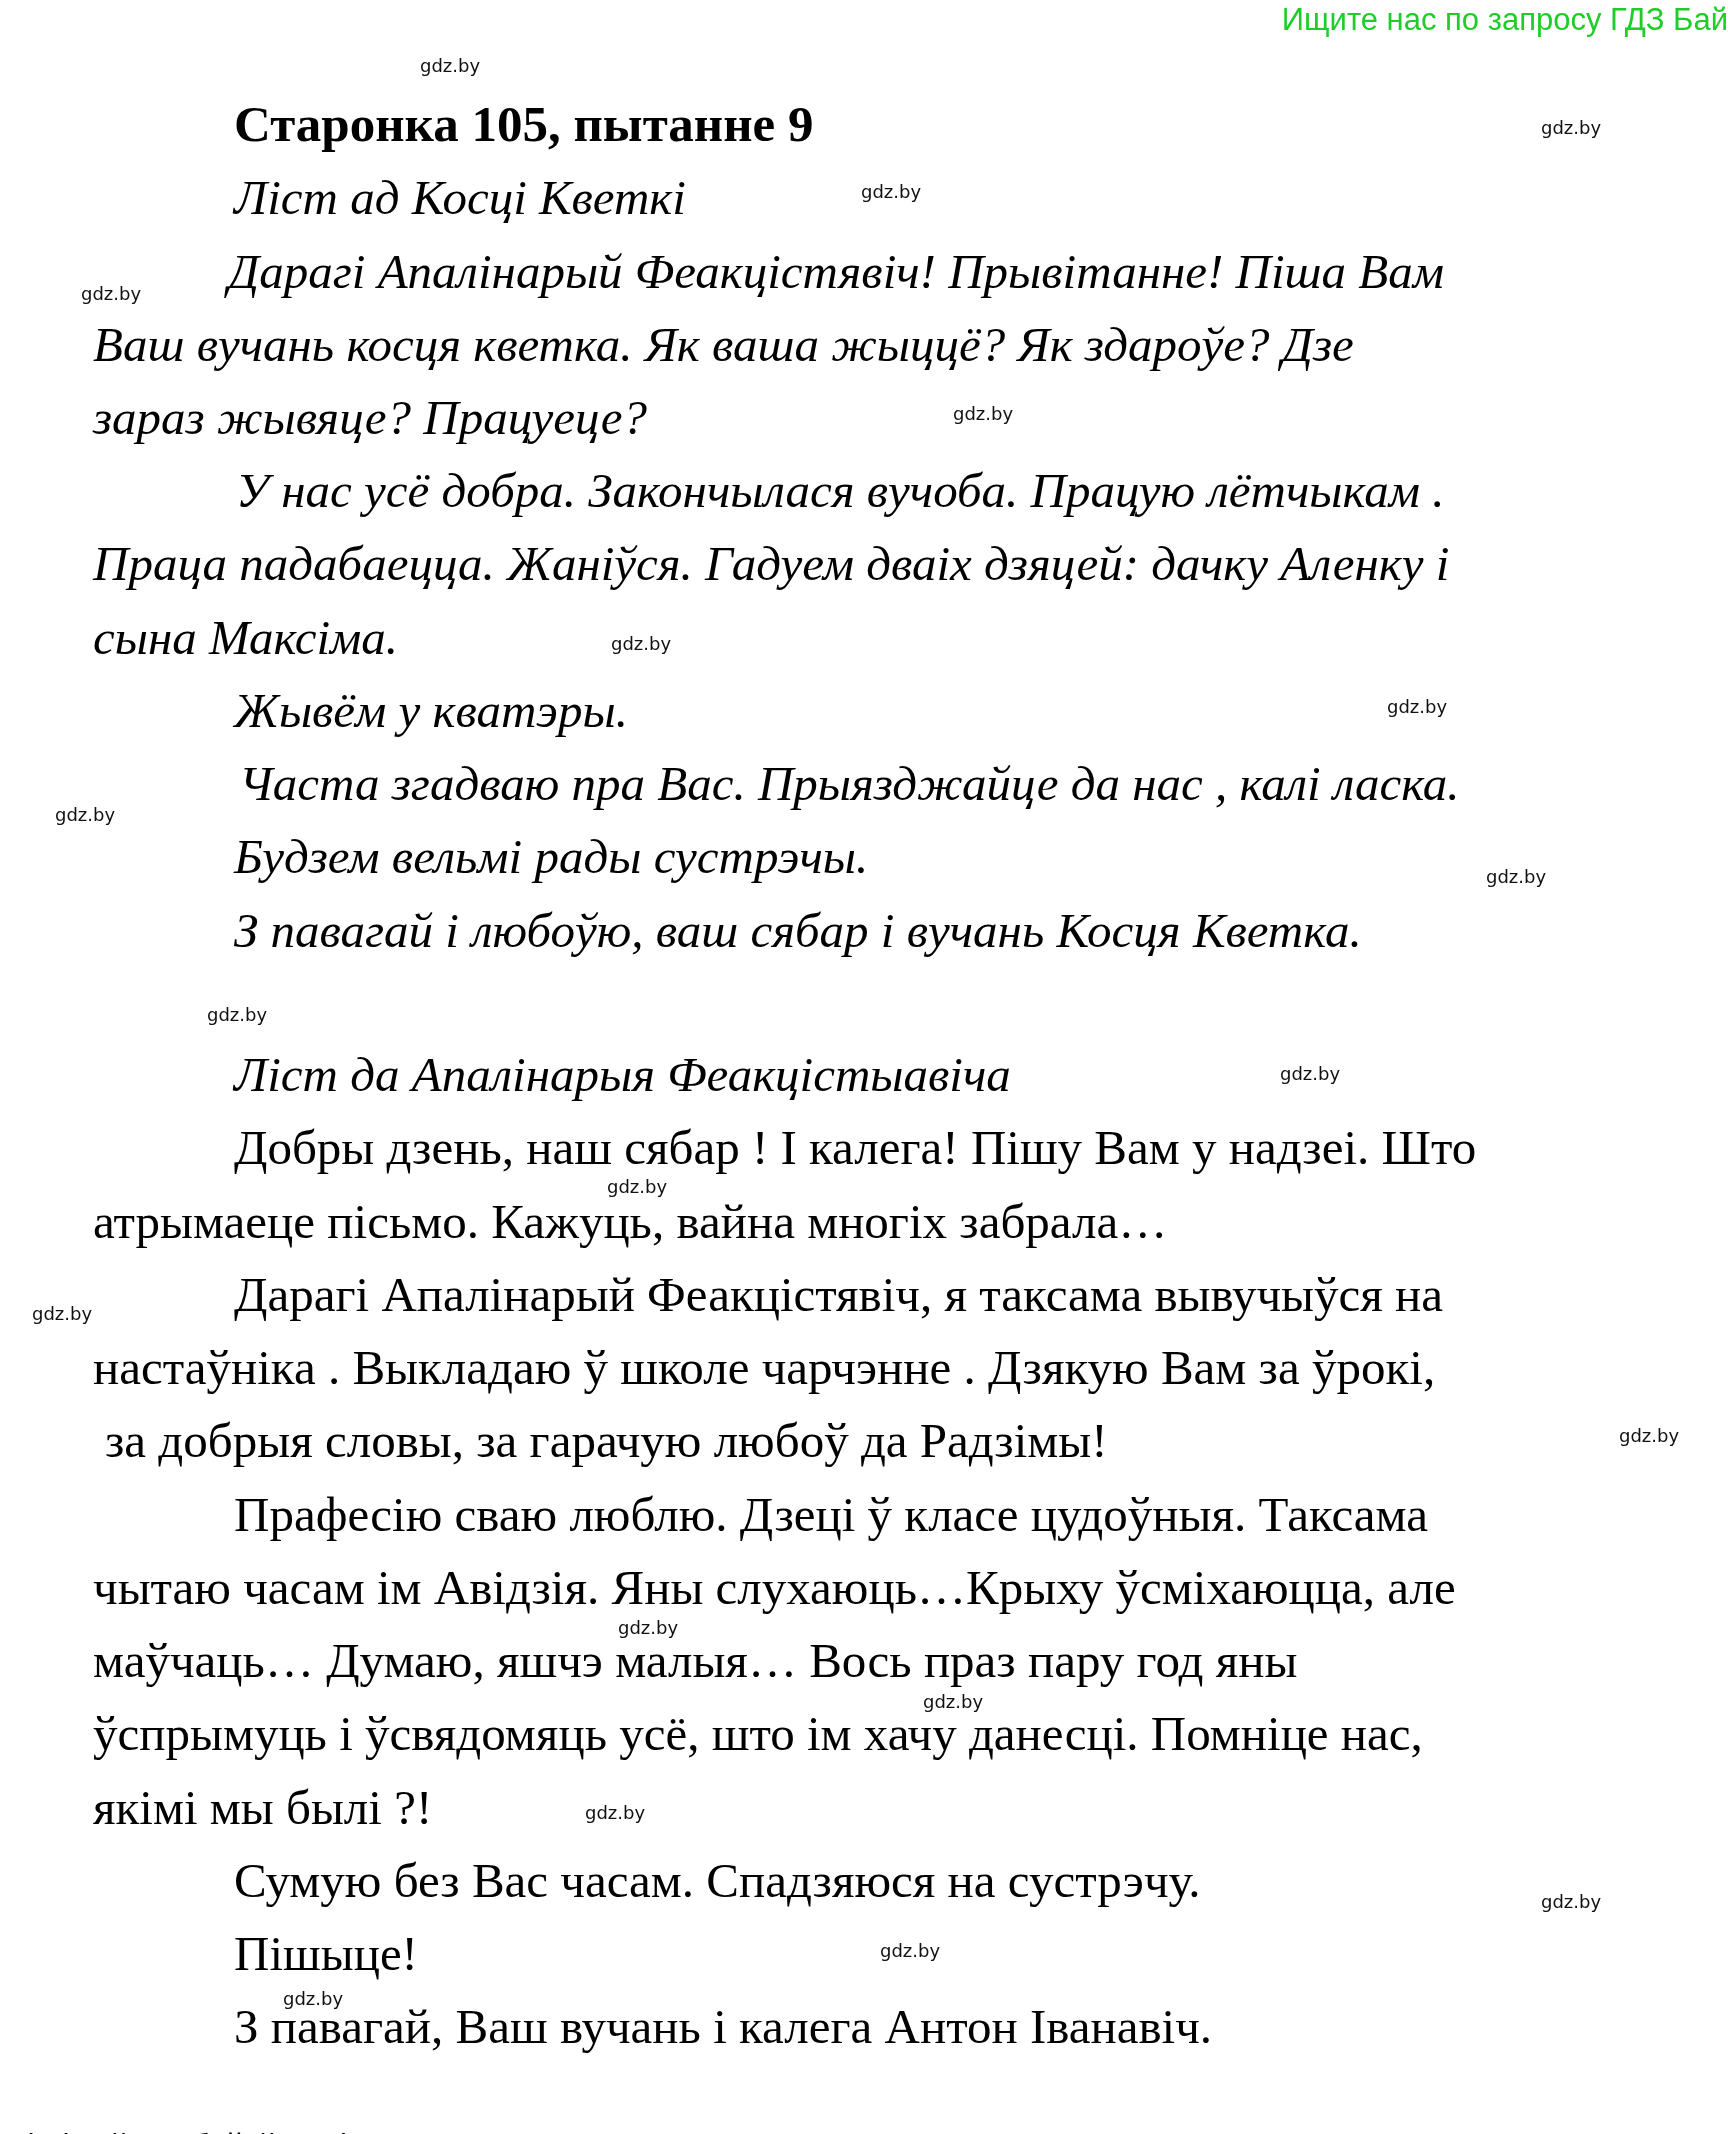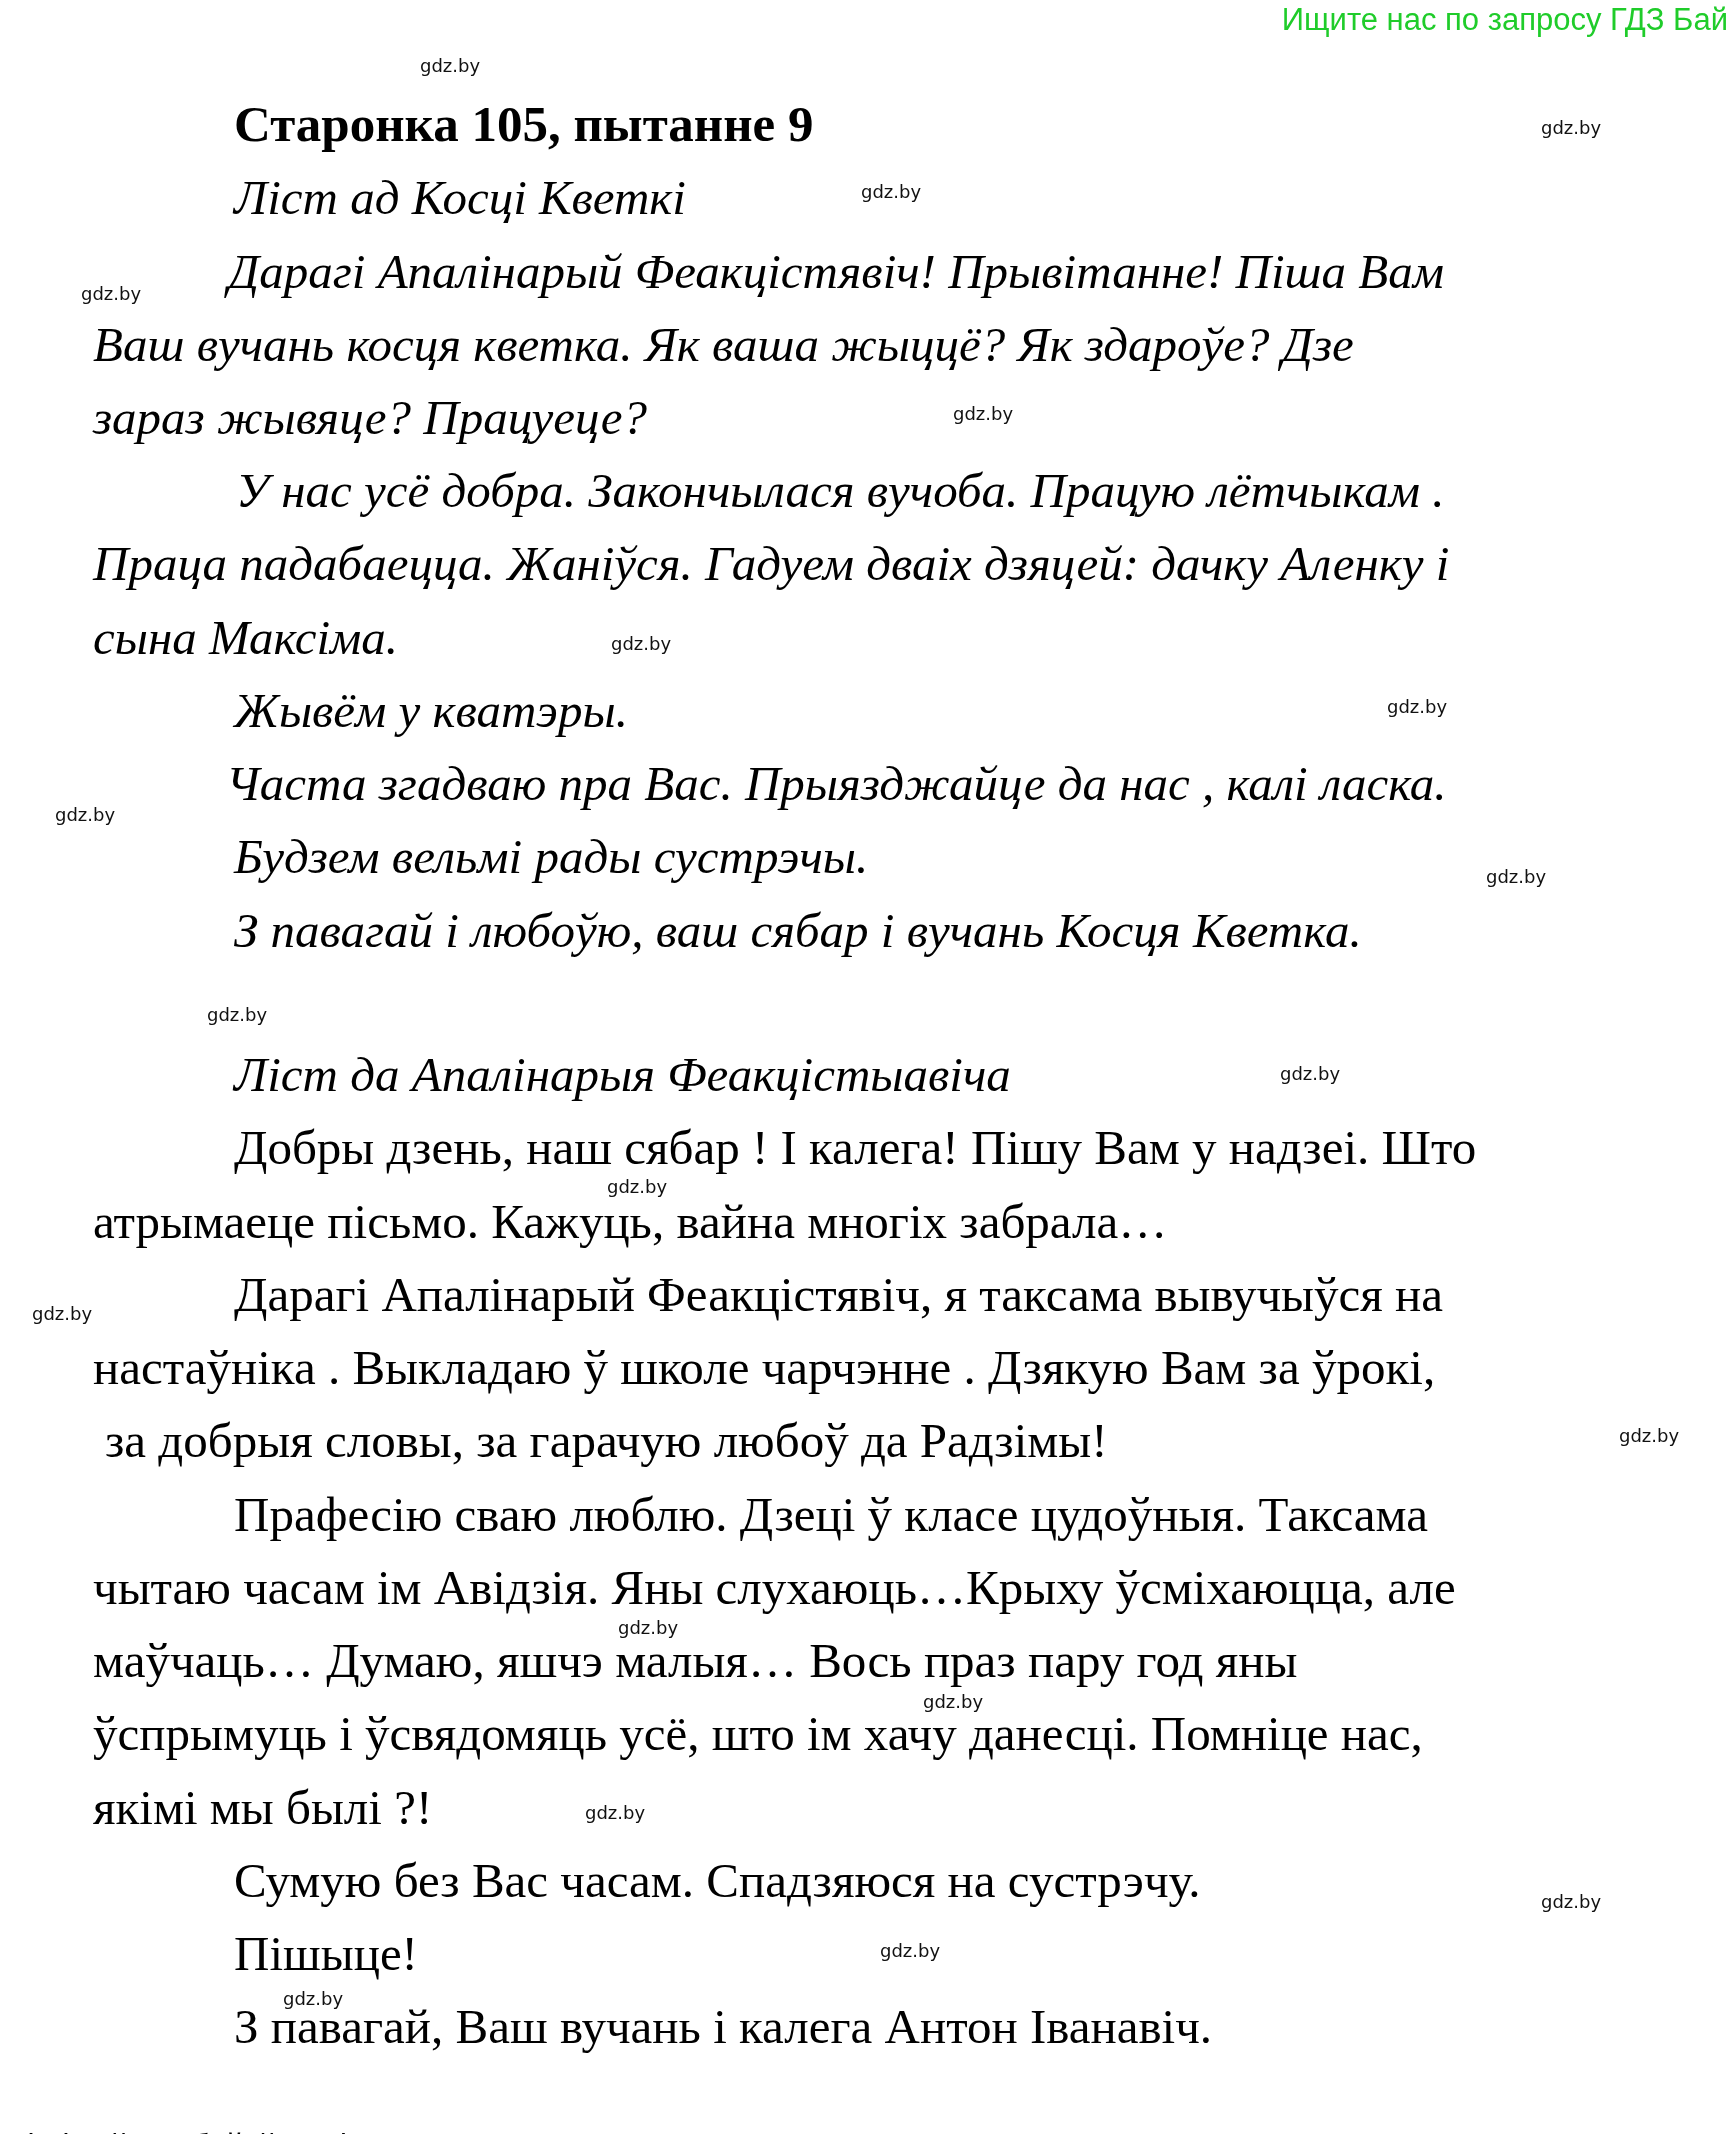--- a/index.html
+++ b/index.html
@@ -43,21 +43,21 @@
 <div class="abs title" style="left:234px;top:95px">Старонка 105, пытанне 9</div>
 
 <div class="abs it" style="left:234px;top:169px">Ліст ад Косці Кветкі</div>
 <div class="abs it" style="left:228px;top:243px">Дарагі Апалінарый Феакцістявіч! Прывітанне! Піша Вам</div>
 <div class="abs it" style="left:93px;top:316px">Ваш вучань косця кветка. Як ваша жыццё? Як здароўе? Дзе</div>
 <div class="abs it" style="left:93px;top:389px">зараз жывяце? Працуеце?</div>
 <div class="abs it" style="left:236px;top:462px">У нас усё добра. Закончылася вучоба. Працую лётчыкам .</div>
 <div class="abs it" style="left:93px;top:535px">Праца падабаецца. Жаніўся. Гадуем дваіх дзяцей: дачку Аленку і</div>
 <div class="abs it" style="left:93px;top:609px">сына Максіма.</div>
 <div class="abs it" style="left:234px;top:682px">Жывём у кватэры.</div>
-<div class="abs it" style="left:226px;top:755px">Часта згадваю пра Вас. Прыязджайце да нас , калі ласка.</div>
+<div class="abs it" style="left:239px;top:755px">Часта згадваю пра Вас. Прыязджайце да нас , калі ласка.</div>
 <div class="abs it" style="left:234px;top:828px">Будзем вельмі рады сустрэчы.</div>
 <div class="abs it" style="left:234px;top:902px">З павагай і любоўю, ваш сябар і вучань Косця Кветка.</div>
 
 <div class="abs it" style="left:234px;top:1046px">Ліст да Апалінарыя Феакцістыавіча</div>
 <div class="abs rm" style="left:234px;top:1119px">Добры дзень, наш сябар ! І калега! Пішу Вам у надзеі. Што</div>
 <div class="abs rm" style="left:93px;top:1193px">атрымаеце пісьмо. Кажуць, вайна многіх забрала…</div>
 <div class="abs rm" style="left:234px;top:1266px">Дарагі Апалінарый Феакцістявіч, я таксама вывучыўся на</div>
 <div class="abs rm" style="left:93px;top:1339px">настаўніка . Выкладаю ў школе чарчэнне . Дзякую Вам за ўрокі,</div>
 <div class="abs rm" style="left:105px;top:1412px">за добрыя словы, за гарачую любоў да Радзімы!</div>
 <div class="abs rm" style="left:234px;top:1486px">Прафесію сваю люблю. Дзеці ў класе цудоўныя. Таксама</div>

